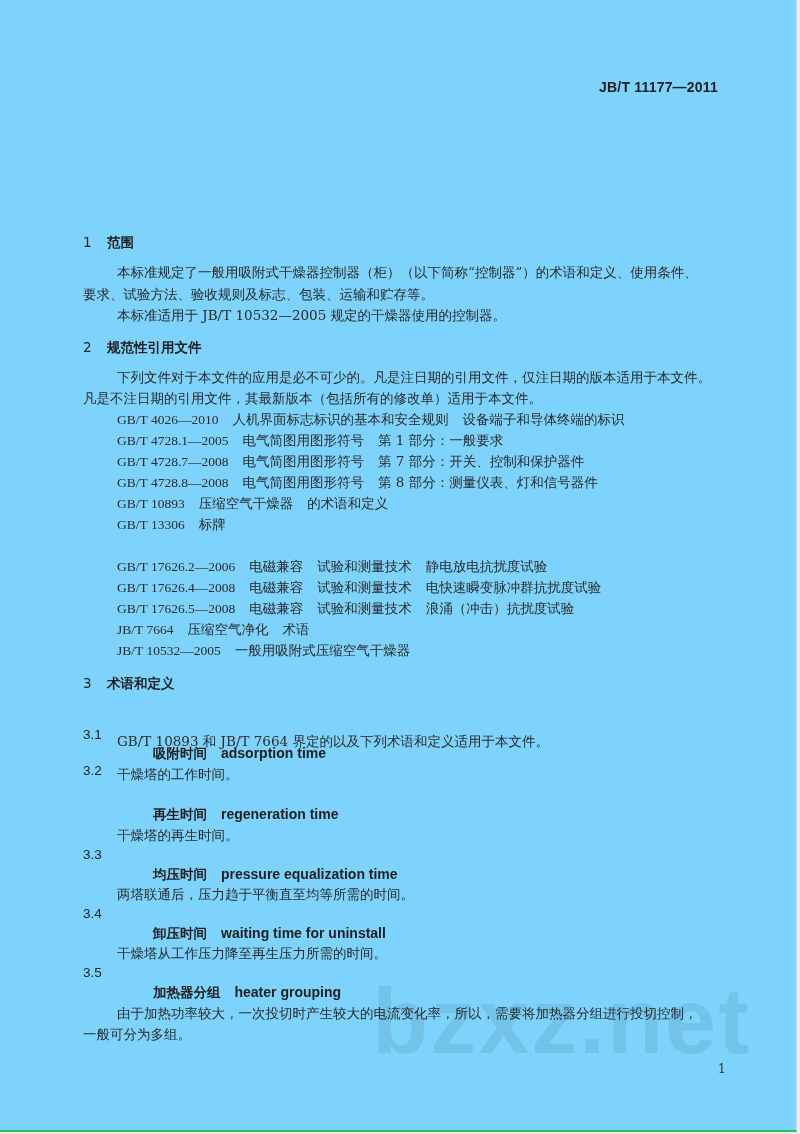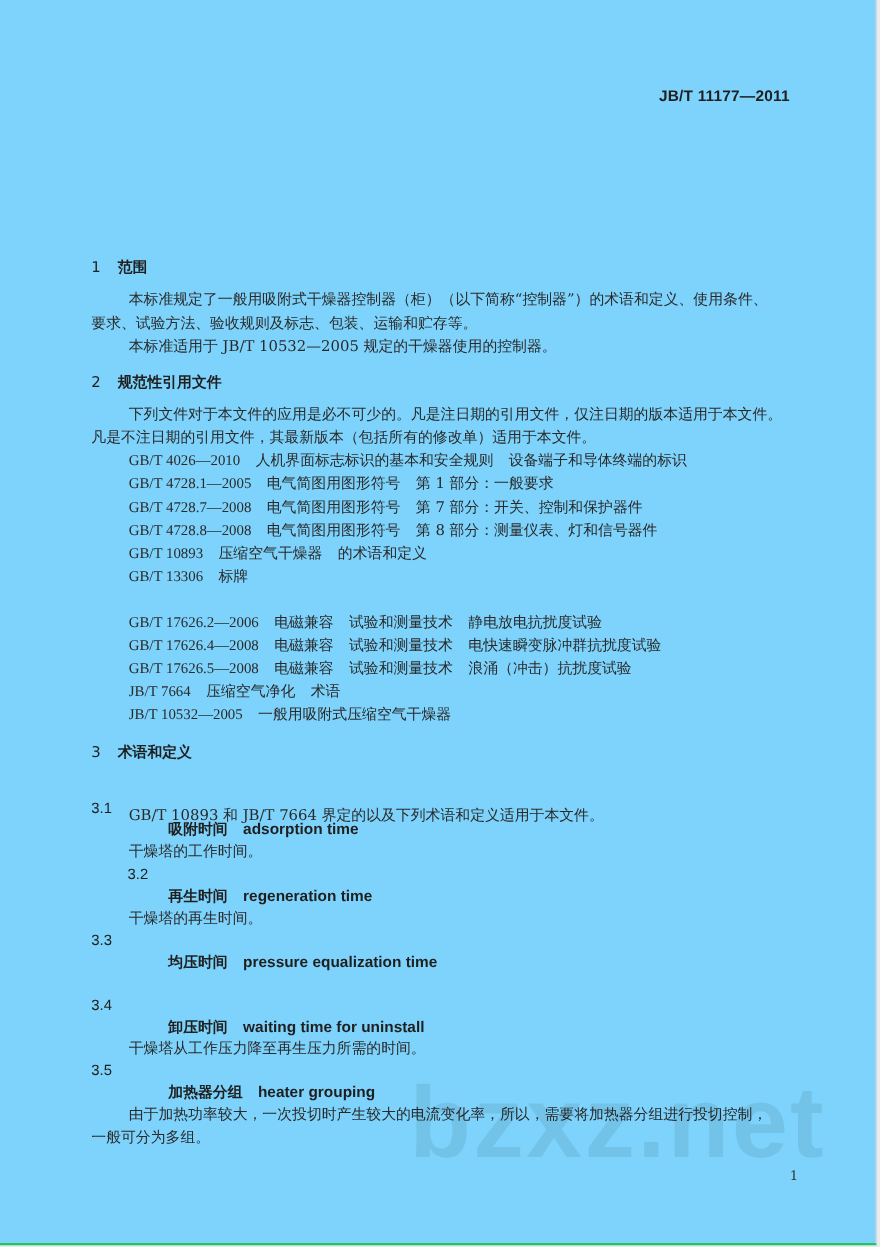--- a/index.html
+++ b/index.html
@@ -181,30 +181,31 @@
     <span class="num">3</span><span>术语和定义</span>
   </div>
   <div class="line para" style="top:703px;margin-top:28px;">GB/T 10893 和 JB/T 7664 界定的以及下列术语和定义适用于本文件。</div>
 
   <div class="term-num" style="top:727px;">3.1</div>
   <div class="term-name" style="top:745px;">
     <span class="zh">吸附时间</span><span class="en">adsorption time</span>
   </div>
   <div class="line para" style="top:764px;">干燥塔的工作时间。</div>
 
-  <div class="term-num" style="top:787px;margin-left:33px;">3.2</div>
+  <div class="term-num" style="top:763px;">3.2</div>
   <div class="term-name" style="top:806px;">
     <span class="zh">再生时间</span><span class="en">regeneration time</span>
   </div>
   <div class="line para" style="top:825px;">干燥塔的再生时间。</div>
 
   <div class="term-num" style="top:847px;">3.3</div>
   <div class="term-name" style="top:866px;">
     <span class="zh">均压时间</span><span class="en">pressure equalization time</span>
   </div>
+  <div class="line para" style="top:884px;">两塔联通后，压力趋于平衡直至均等所需的时间。</div>
 
   <div class="term-num" style="top:906px;">3.4</div>
   <div class="term-name" style="top:925px;">
     <span class="zh">卸压时间</span><span class="en">waiting time for uninstall</span>
   </div>
   <div class="line para" style="top:943px;">干燥塔从工作压力降至再生压力所需的时间。</div>
 
   <div class="term-num" style="top:965px;">3.5</div>
   <div class="term-name" style="top:984px;">
     <span class="zh">加热器分组</span><span class="en">heater grouping</span>

